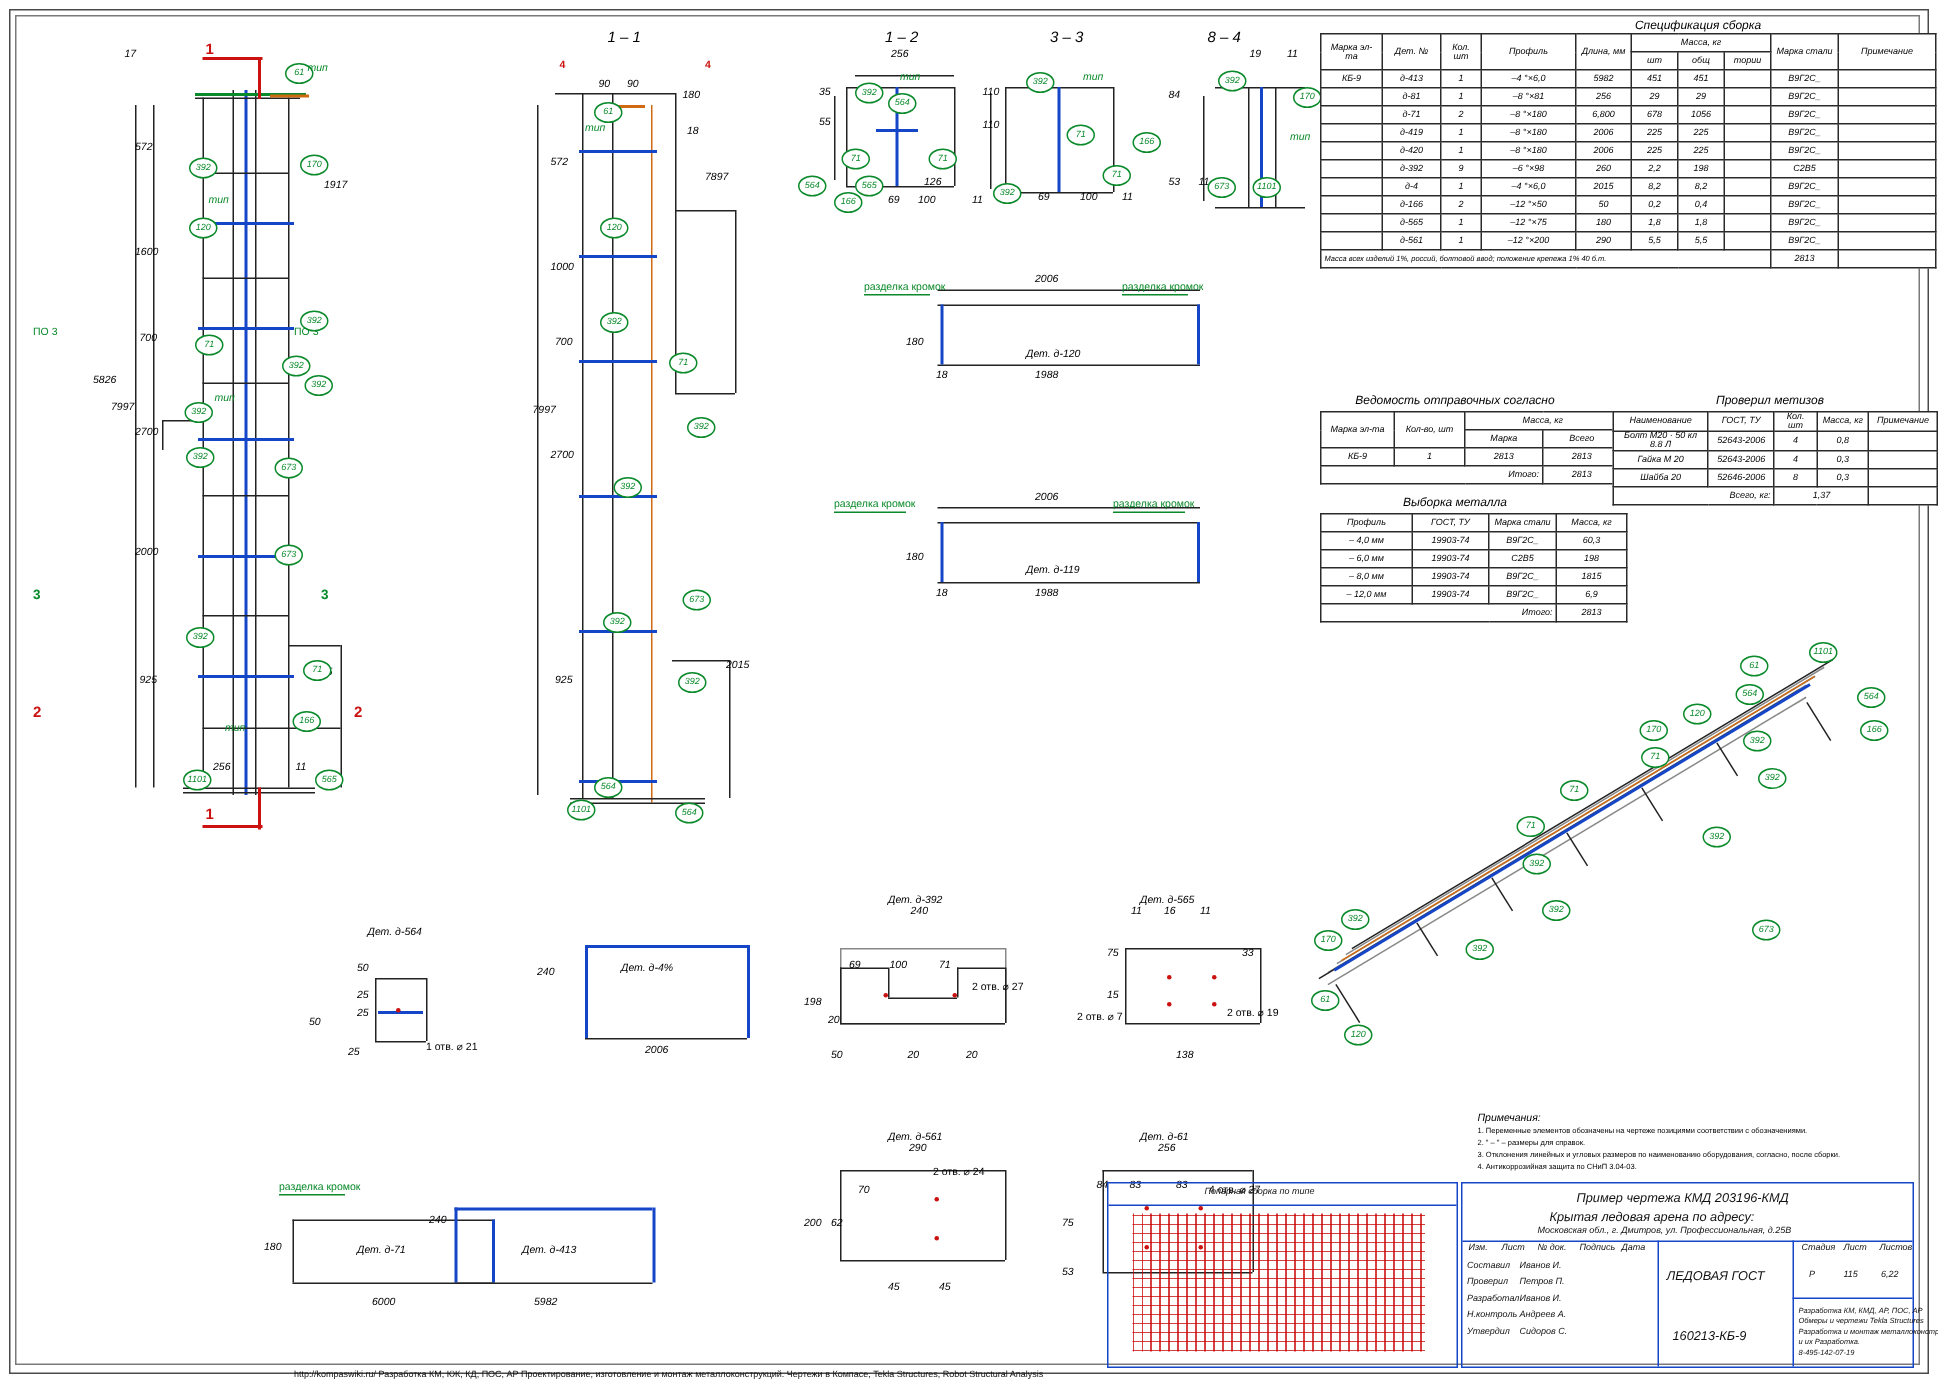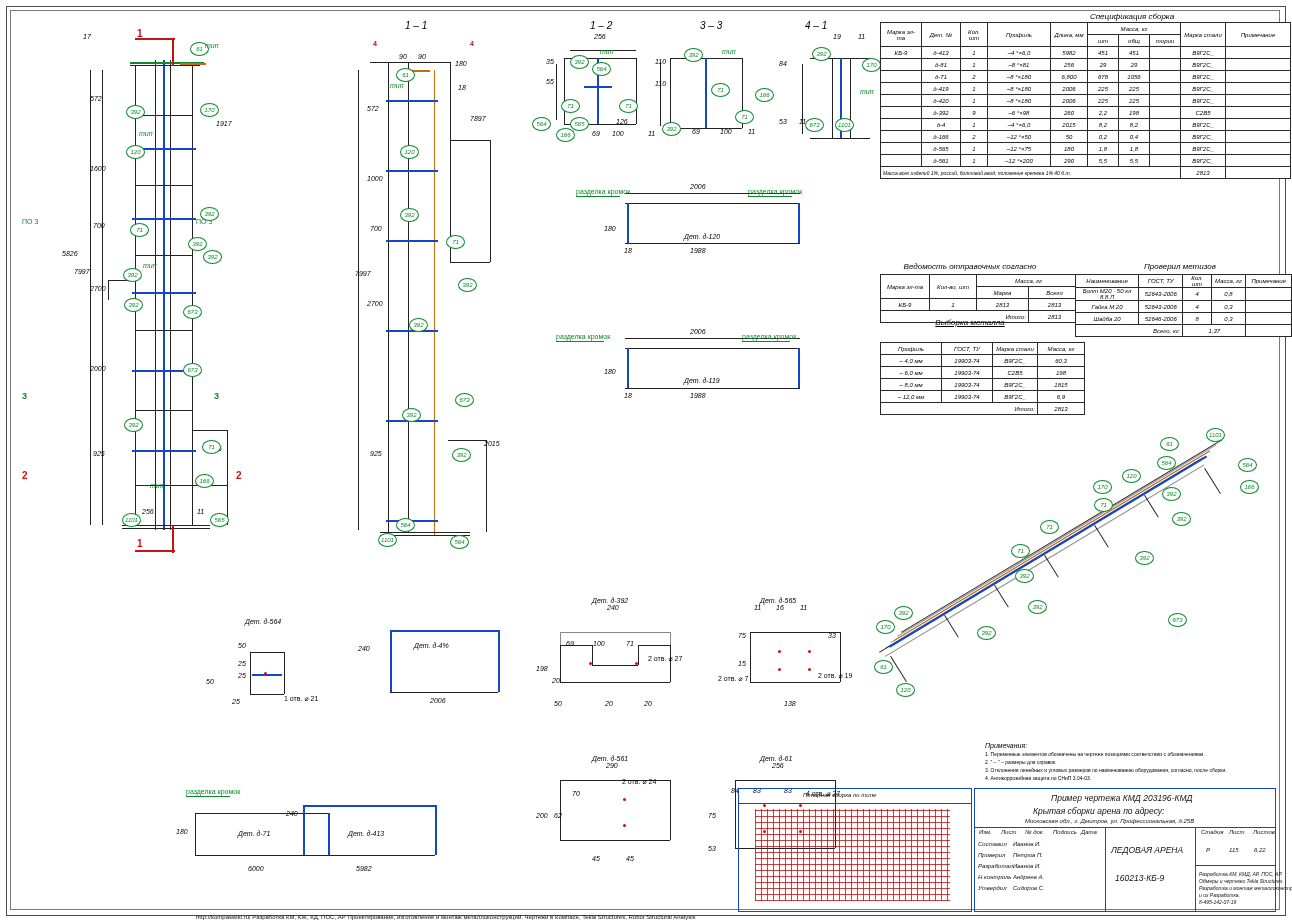--- a/index.html
+++ b/index.html
@@ -226,21 +226,21 @@
   <div class="lbl it" style="left:748px;top:128px;">11</div>
   <div class="lbl it" style="left:720px;top:128px;">100</div>
   <div class="lbl it" style="left:692px;top:128px;">69</div>
   <div class="bal" style="left:684px;top:48px;">392</div>
   <div class="bal" style="left:711px;top:83px;">71</div>
   <div class="bal" style="left:735px;top:110px;">71</div>
   <div class="bal" style="left:755px;top:88px;">166</div>
   <div class="bal" style="left:662px;top:122px;">392</div>
   <div class="lbl grn it" style="left:722px;top:48px;">тип</div>
 
-  <div class="ttl" style="left:805px;top:20px;">4 – 1</div>
+  <div class="ttl" style="left:805px;top:20px;">8 – 4</div>
   <div class="abs" style="left:770px;top:40px;width:140px;height:110px;">
     <div class="ln thinv" style="left:62px;top:18px;height:80px;"></div>
     <div class="ln thinv" style="left:80px;top:18px;height:80px;"></div>
     <div class="ln thin" style="left:40px;top:18px;width:60px;"></div>
     <div class="ln thin" style="left:40px;top:98px;width:60px;"></div>
     <div class="lnb thinv" style="left:70px;top:18px;height:80px;width:2px;"></div>
     <div class="ln thinv" style="left:32px;top:24px;height:70px;"></div>
   </div>
   <div class="lbl it" style="left:833px;top:33px;">19</div>
   <div class="lbl it" style="left:858px;top:33px;">11</div>
@@ -679,21 +679,21 @@
       </tbody>
     <tfoot>
       <tr>
         <td colspan="2" style="text-align:right;">Всего, кг:</td>
         <td colspan="2">1,37</td>
         <td></td>
       </tr>
     </tfoot>
   </table>
 
-  <div class="tblcap" style="left:880px;top:318px;width:180px;text-decoration:underline;">Выборка металла</div>
+  <div class="tblcap" style="left:880px;top:330px;width:180px;">Выборка металла</div>
   <table class="t" style="left:880px;top:342px;">
     <thead>
       <tr>
         <td style="width:56px;">Профиль</td>
         <td style="width:46px;">ГОСТ, ТУ</td>
         <td style="width:40px;">Марка стали</td>
         <td style="width:42px;">Масса, кг</td>
       </tr>
     </thead>
     <tbody id="steel-body">
@@ -743,21 +743,21 @@
     <div class="tbtxt" style="left:64px;top:3px;">Попарная сборка по типе</div>
     <div class="abs" style="left:16px;top:20px;width:195px;height:92px;
                 background:
                   repeating-linear-gradient(0deg, rgba(200,0,0,.75) 0 1px, transparent 1px 6px),
                   repeating-linear-gradient(90deg, rgba(200,0,0,.75) 0 1px, transparent 1px 6px);"></div>
   </div>
 
   <div class="tb" style="left:974px;top:788px;width:300px;height:122px;">
     <div class="abs" style="left:0;top:0;width:300px;height:38px;border-bottom:1px solid #1546c8;"></div>
     <div class="tbtxt mid" style="left:76px;top:4px;">Пример чертежа КМД  203196-КМД</div>
-    <div class="tbtxt mid" style="left:58px;top:17px;">Крытая сборки арена по адресу:</div>
+    <div class="tbtxt mid" style="left:58px;top:17px;">Крытая ледовая арена по адресу:</div>
     <div class="tbtxt" style="left:50px;top:29px;">Московская обл., г. Дмитров, ул. Профессиональная, д.25В</div>
 
     <div class="abs" style="left:0;top:38px;width:130px;height:84px;border-right:1px solid #1546c8;"></div>
     <div class="abs" style="left:130px;top:38px;width:90px;height:84px;border-right:1px solid #1546c8;"></div>
     <div class="abs" style="left:220px;top:38px;width:80px;height:38px;border-bottom:1px solid #1546c8;"></div>
 
     <div class="tbtxt" style="left:4px;top:40px;">Изм.</div>
     <div class="tbtxt" style="left:26px;top:40px;">Лист</div>
     <div class="tbtxt" style="left:50px;top:40px;">№ док.</div>
     <div class="tbtxt" style="left:78px;top:40px;">Подпись</div>
@@ -767,22 +767,22 @@
     <div class="tbtxt" style="left:38px;top:52px;">Иванов И.</div>
     <div class="tbtxt" style="left:3px;top:63px;">Проверил</div>
     <div class="tbtxt" style="left:38px;top:63px;">Петров П.</div>
     <div class="tbtxt" style="left:3px;top:74px;">Разработал</div>
     <div class="tbtxt" style="left:38px;top:74px;">Иванов И.</div>
     <div class="tbtxt" style="left:3px;top:85px;">Н.контроль</div>
     <div class="tbtxt" style="left:38px;top:85px;">Андреев А.</div>
     <div class="tbtxt" style="left:3px;top:96px;">Утвердил</div>
     <div class="tbtxt" style="left:38px;top:96px;">Сидоров С.</div>
 
-    <div class="tbtxt mid" style="left:136px;top:56px;">ЛЕДОВАЯ АРЕНА</div>
-    <div class="tbtxt mid" style="left:140px;top:84px;">160213-КБ-9</div>
+    <div class="tbtxt mid" style="left:136px;top:56px;">ЛЕДОВАЯ ГОСТ</div>
+    <div class="tbtxt mid" style="left:140px;top:96px;">160213-КБ-9</div>
 
     <div class="tbtxt" style="left:226px;top:40px;">Стадия</div>
     <div class="tbtxt" style="left:254px;top:40px;">Лист</div>
     <div class="tbtxt" style="left:278px;top:40px;">Листов</div>
     <div class="tbtxt" style="left:231px;top:58px;">Р</div>
     <div class="tbtxt" style="left:254px;top:58px;">115</div>
     <div class="tbtxt" style="left:279px;top:58px;">6,22</div>
 
     <div class="tbtxt" style="left:224px;top:82px;font-size:5px;">Разработка КМ, КМД, АР, ПОС, АР</div>
     <div class="tbtxt" style="left:224px;top:89px;font-size:5px;">Обмеры и чертежи Tekla Structures</div>

